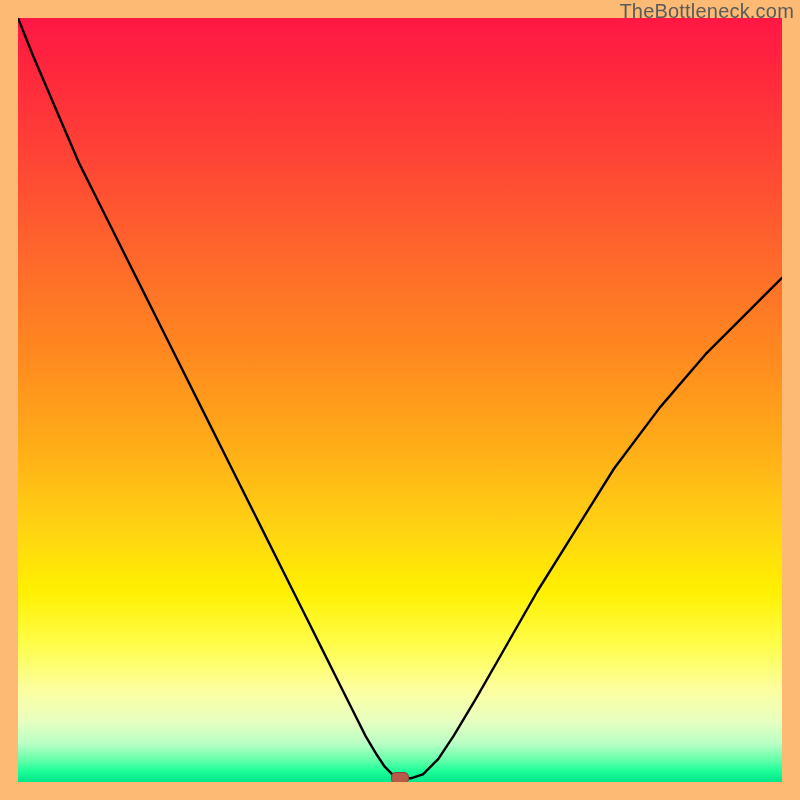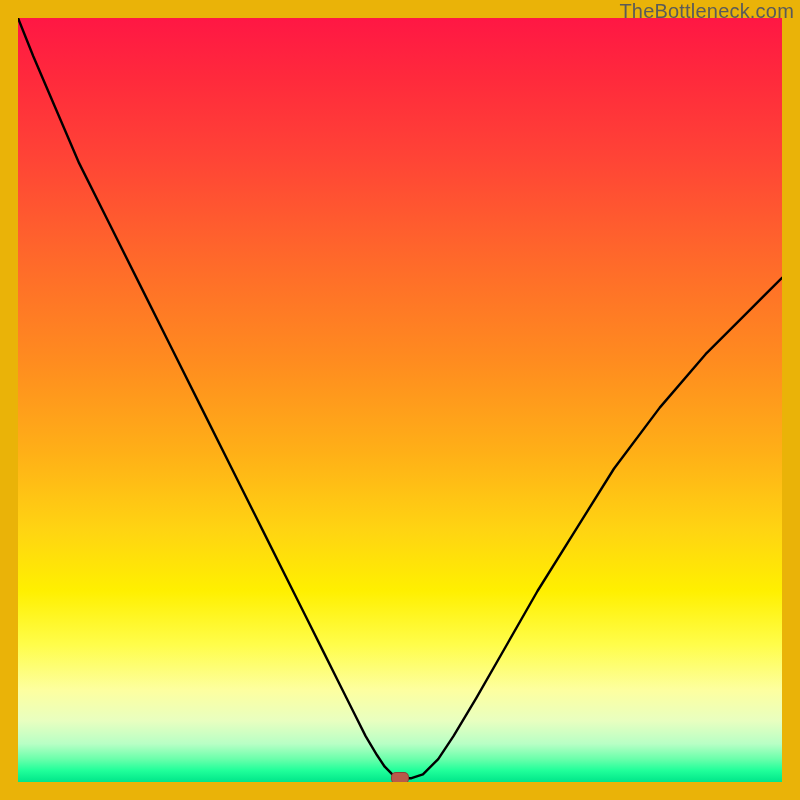--- a/index.html
+++ b/index.html
@@ -8,21 +8,21 @@
     width: 800px;
     height: 800px;
     overflow: hidden;
     background: #000;
     font-family: Arial, Helvetica, sans-serif;
   }
   .frame {
     position: relative;
     width: 800px;
     height: 800px;
-    background: #eab308;
+    background: #fdba74;
   }
   .plot-area {
     position: absolute;
     left: 18px;
     top: 18px;
     width: 764px;
     height: 764px;
     overflow: hidden;
   }
   .gradient {

